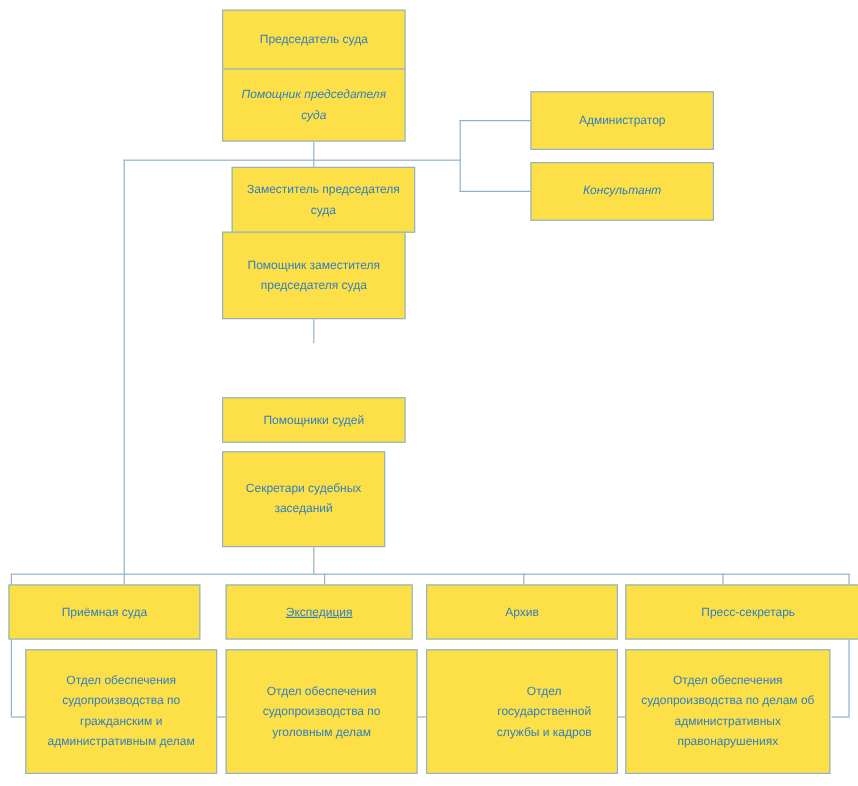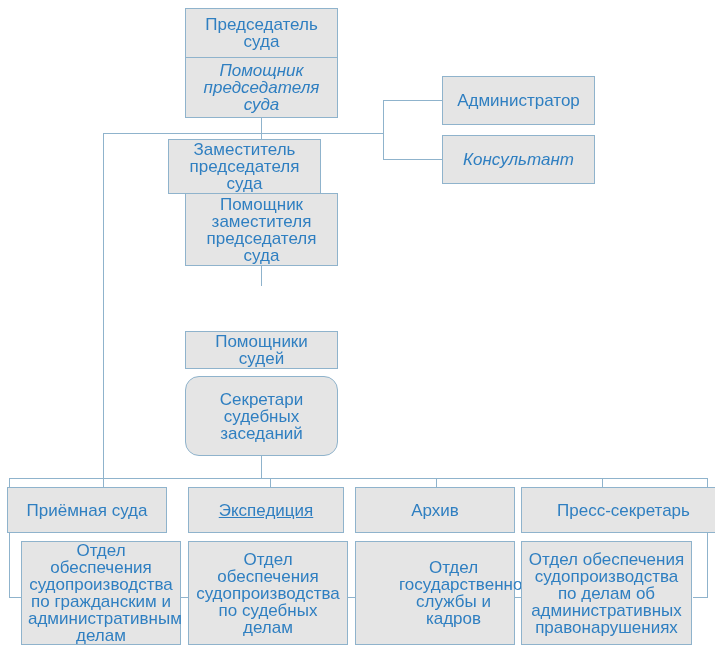--- a/index.html
+++ b/index.html
@@ -7,29 +7,29 @@
     width:715px;height:655px;
     background:#ffffff;
     font-family:"Liberation Sans", sans-serif;
     overflow:hidden;
     position:relative;
   }
   #chart{position:absolute;left:0;top:0;width:715px;height:655px;}
 
   .node{
     position:absolute;
-    background:#e5e5e5;
+    background:#fde047;
     border:1px solid #8fb3cc;
     box-sizing:border-box;
     display:flex;
     align-items:center;
     justify-content:center;
     text-align:center;
     color:#2f7fc1;
-    font-size:17px;
+    font-size:10px;
     line-height:17px;
     padding:2px 6px;
     z-index:2;
   }
   .node span{display:block;width:100%;}
 
   .line{
     position:absolute;
     background:#8fb3cc;
     z-index:1;
@@ -74,31 +74,31 @@
   <div class="line h" style="left:512px;top:597px;width:19px;"></div>
   <div class="line h" style="left:693px;top:597px;width:15px;"></div>
 
   <div class="node" style="left:185px;top:8px;width:153px;height:50px;">
     <span>Председатель суда</span>
   </div>
   <div class="node" style="left:185px;top:57px;width:153px;height:61px;font-style:italic;">
     <span>Помощник председателя суда</span>
   </div>
 
-  <div class="node" style="left:168px;top:139px;width:153px;height:55px;">
+  <div class="node" style="left:193px;top:139px;width:153px;height:55px;">
     <span>Заместитель председателя суда</span>
   </div>
   <div class="node" style="left:185px;top:193px;width:153px;height:73px;">
     <span>Помощник заместителя председателя суда</span>
   </div>
 
   <div class="node" style="left:185px;top:331px;width:153px;height:38px;">
     <span>Помощники судей</span>
   </div>
-  <div class="node" style="left:185px;top:376px;width:153px;height:80px;border-radius:14px;">
+  <div class="node" style="left:185px;top:376px;width:136px;height:80px;">
     <span>Секретари судебных заседаний</span>
   </div>
 
   <div class="node" style="left:442px;top:76px;width:153px;height:49px;">
     <span>Администратор</span>
   </div>
   <div class="node" style="left:442px;top:135px;width:153px;height:49px;font-style:italic;">
     <span>Консультант</span>
   </div>
 
@@ -106,21 +106,21 @@
     <span>Приёмная суда</span>
   </div>
   <div class="node" style="left:21px;top:541px;width:160px;height:104px;">
     <span>Отдел обеспечения судопроизводства по гражданским и административным делам</span>
   </div>
 
   <div class="node" style="left:188px;top:487px;width:156px;height:46px;text-decoration:underline;">
     <span>Экспедиция</span>
   </div>
   <div class="node" style="left:188px;top:541px;width:160px;height:104px;">
-    <span>Отдел обеспечения судопроизводства по судебных делам</span>
+    <span>Отдел обеспечения судопроизводства по уголовным делам</span>
   </div>
 
   <div class="node" style="left:355px;top:487px;width:160px;height:46px;">
     <span>Архив</span>
   </div>
   <div class="node" style="left:355px;top:541px;width:160px;height:104px;padding-left:43px;">
     <span>Отдел государственной службы и кадров</span>
   </div>
 
   <div class="node" style="left:521px;top:487px;width:205px;height:46px;">

